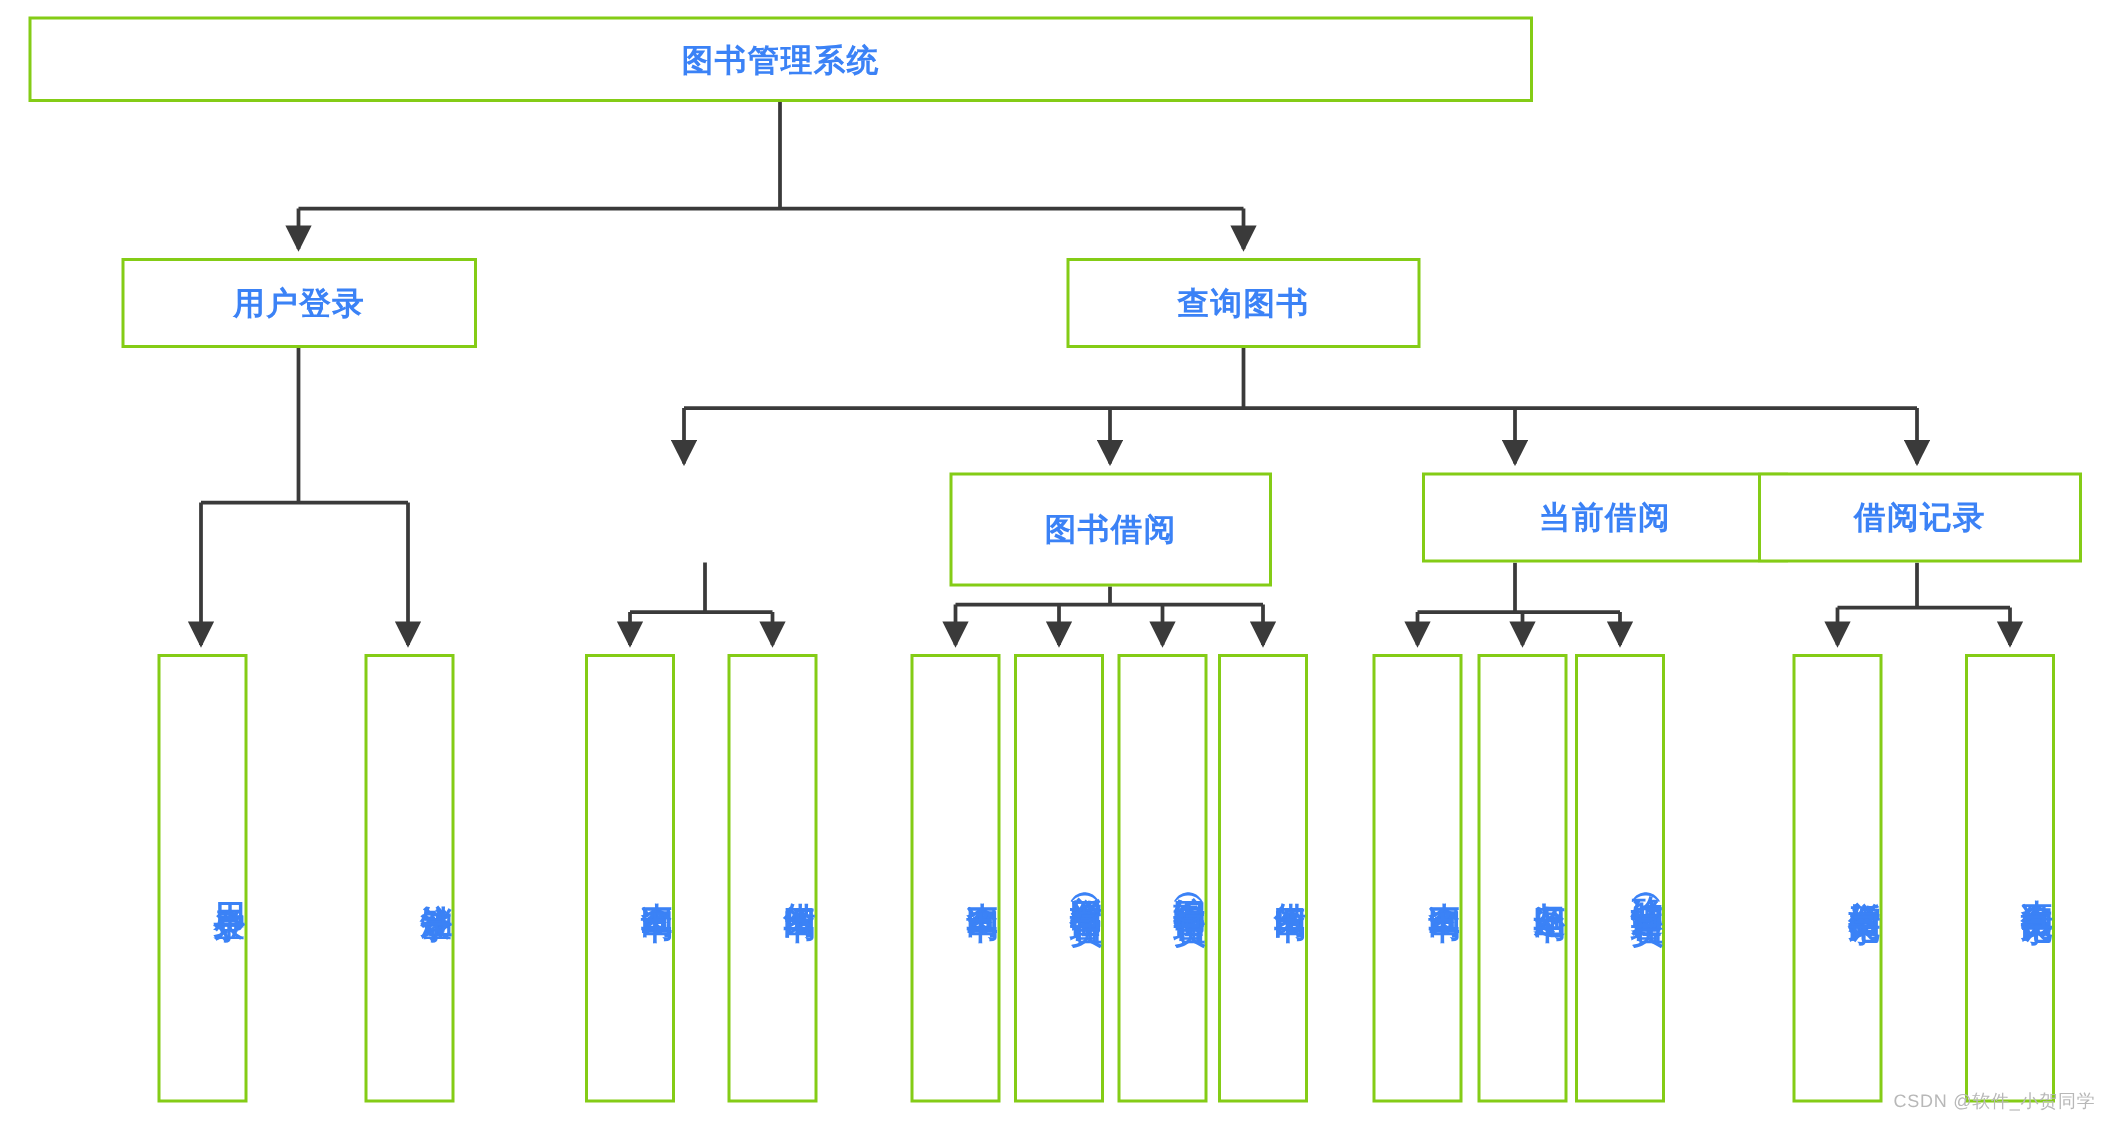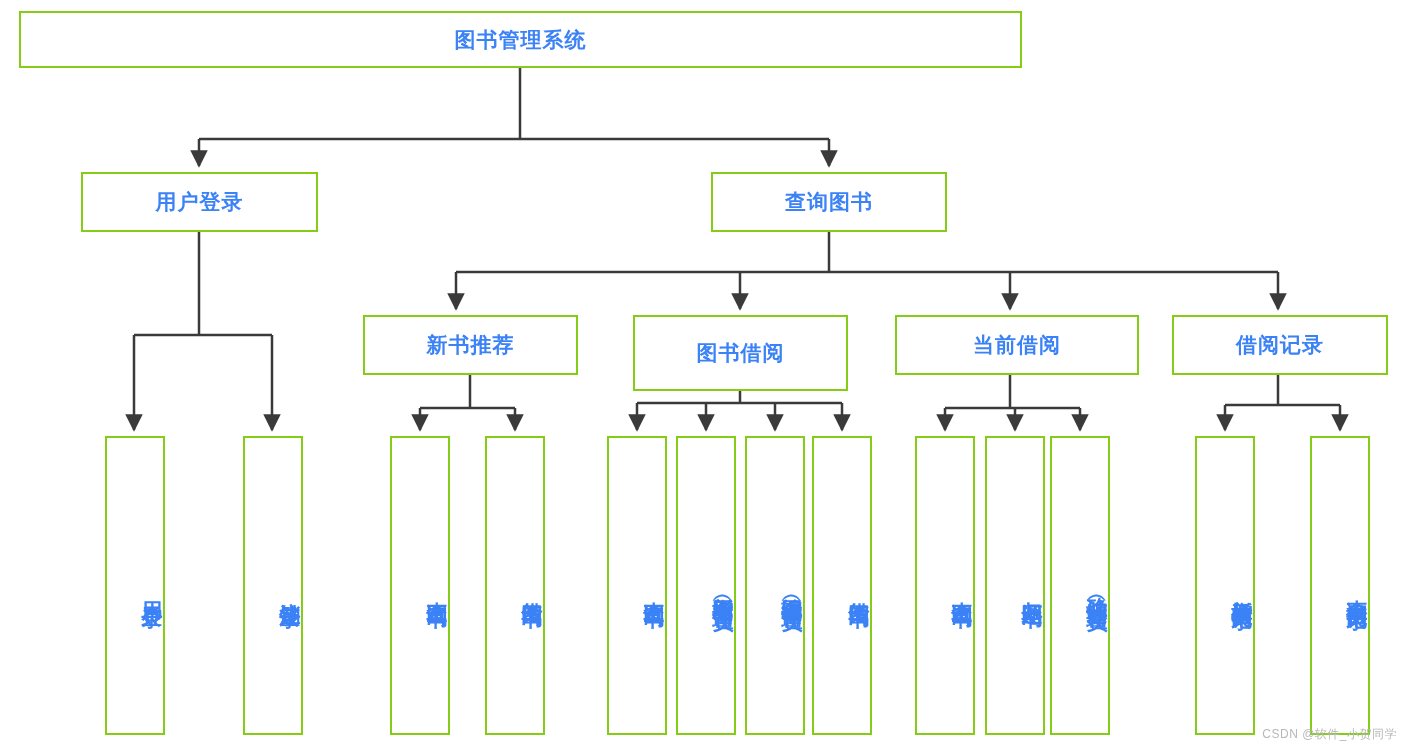--- a/index.html
+++ b/index.html
@@ -77,27 +77,24 @@
     <span>图书管理系统</span>
   </div>
 
   <div class="node h" style="left:81px;top:172px;width:237px;height:60px;">
     <span>用户登录</span>
   </div>
   <div class="node h" style="left:711px;top:172px;width:236px;height:60px;">
     <span>查询图书</span>
   </div>
 
-  <div class="node h" style="left:363px;top:315px;width:215px;height:60px;">
-    <span>新书推荐</span>
-  </div>
   <div class="node h" style="left:633px;top:315px;width:215px;height:76px;">
     <span>图书借阅</span>
   </div>
-  <div class="node h" style="left:895px;top:315px;width:244px;height:60px;">
+  <div class="node h" style="left:948px;top:315px;width:244px;height:60px;">
     <span>当前借阅</span>
   </div>
   <div class="node h" style="left:1172px;top:315px;width:216px;height:60px;">
     <span>借阅记录</span>
   </div>
 
   <div class="node v" style="left:105px;top:436px;width:60px;height:299px;">
     <span>用户登录</span>
   </div>
   <div class="node v" style="left:243px;top:436px;width:60px;height:299px;">

